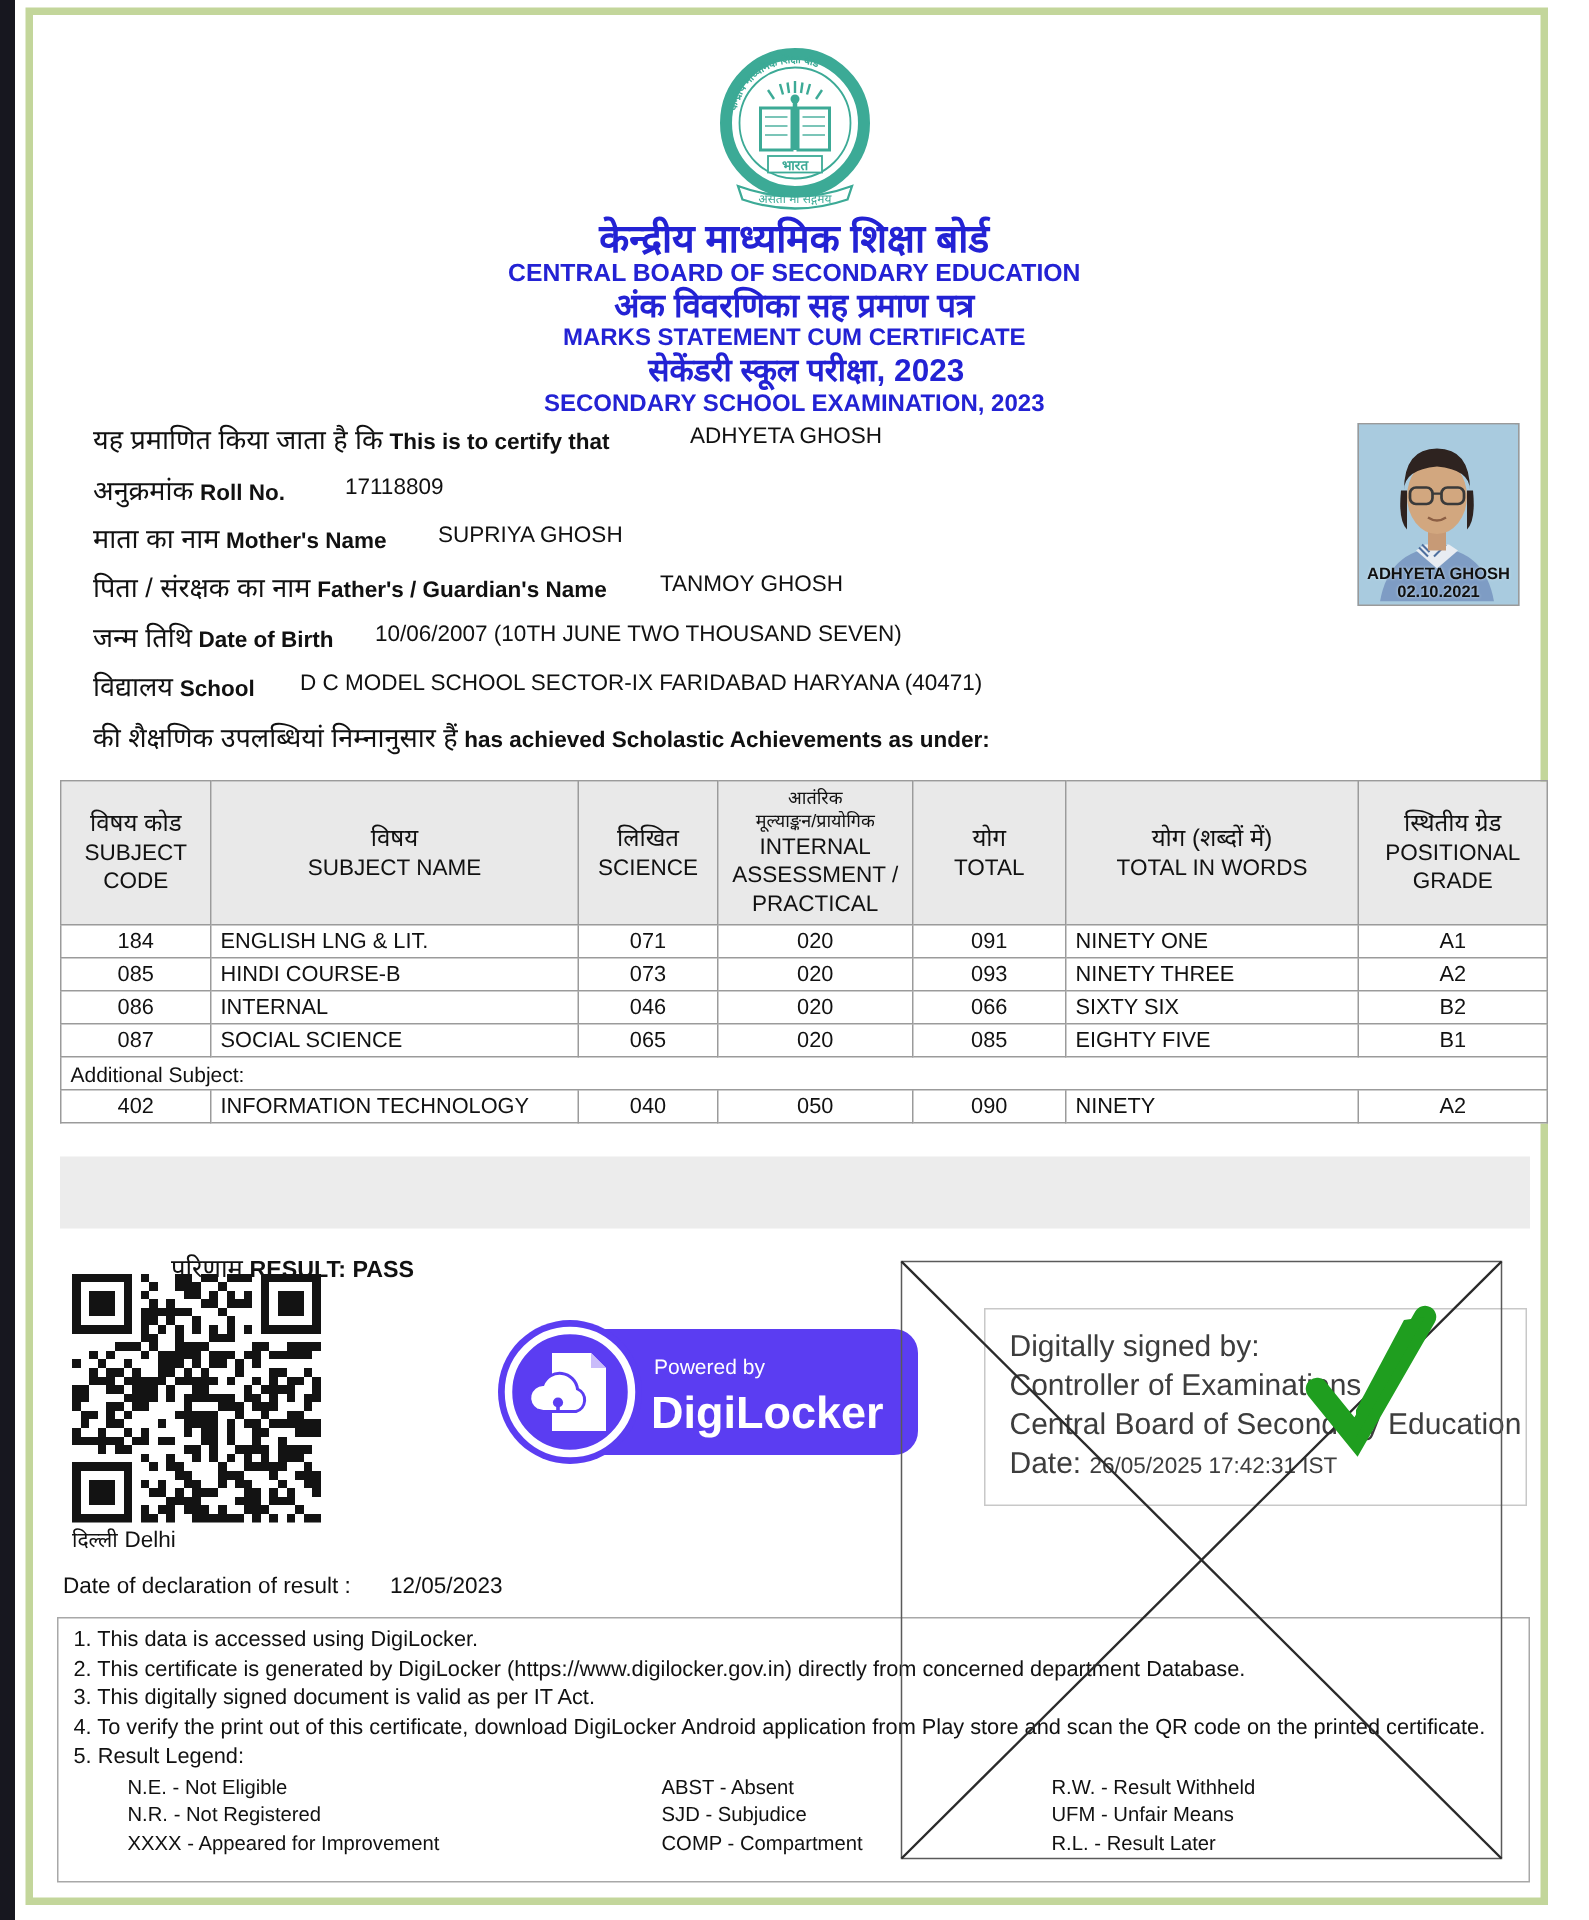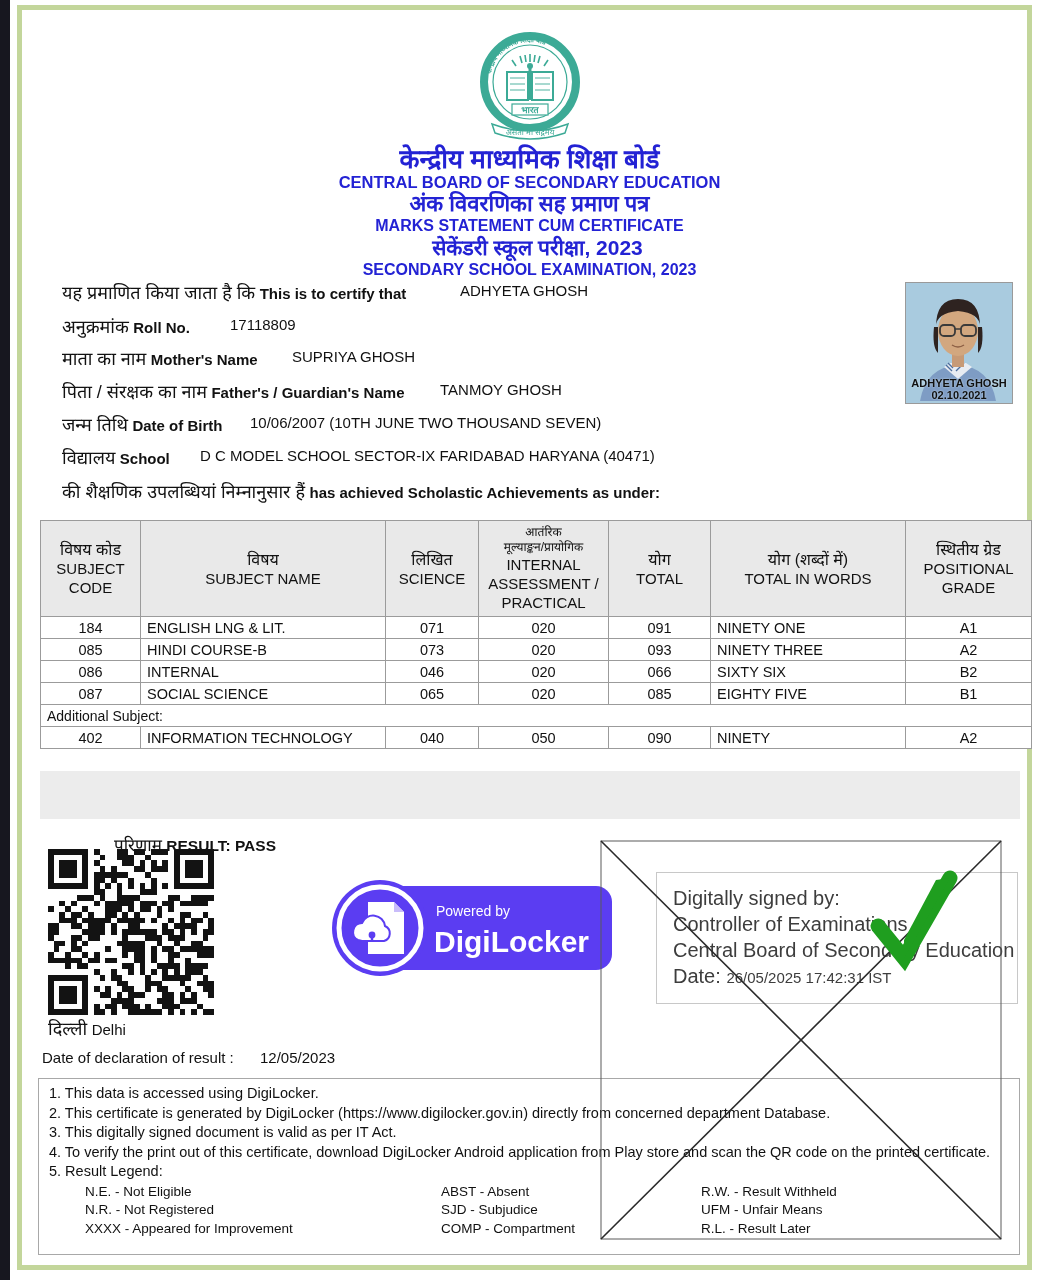--- a/index.html
+++ b/index.html
@@ -62,21 +62,21 @@
   .sig-x{position:absolute;left:600px;top:840px;width:402px;height:400px;z-index:6;pointer-events:none;}
   .sig-box{position:absolute;left:636px;top:872px;width:362px;height:132px;border:1px solid #c8c8c8;
            padding:12px 0 0 16px;box-sizing:border-box;z-index:5;margin-left:20px;}
   .sig-line{font-size:20px;color:#3d3d3d;line-height:26px;white-space:nowrap;}
   .sig-date-label{font-size:20px;color:#3d3d3d;}
   .sig-date-value{font-size:15px;color:#3d3d3d;}
   .check{position:absolute;left:866px;top:868px;width:92px;height:104px;z-index:7;pointer-events:none;}
 
   
   .place{position:absolute;left:48px;top:1016px;white-space:nowrap;}
-  .place-hi{font-size:18px;}
+  .place-hi{font-size:14px;}
   .place-en{font-size:15px;}
   .decl{position:absolute;left:42px;top:1049px;font-size:15px;white-space:nowrap;}
   .decl-val{position:absolute;left:218px;top:0;}
 
   
   .notebox{position:absolute;left:38px;top:1078px;width:982px;height:177px;border:1px solid #a8a8a8;
            box-sizing:border-box;padding:5px 0 0 10px;background:#fff;}
   .note-title{font-size:15px;font-weight:bold;line-height:19px;}
   .note-item{font-size:14.5px;line-height:19.5px;white-space:nowrap;}
   .legend-row{position:relative;height:18.5px;}

